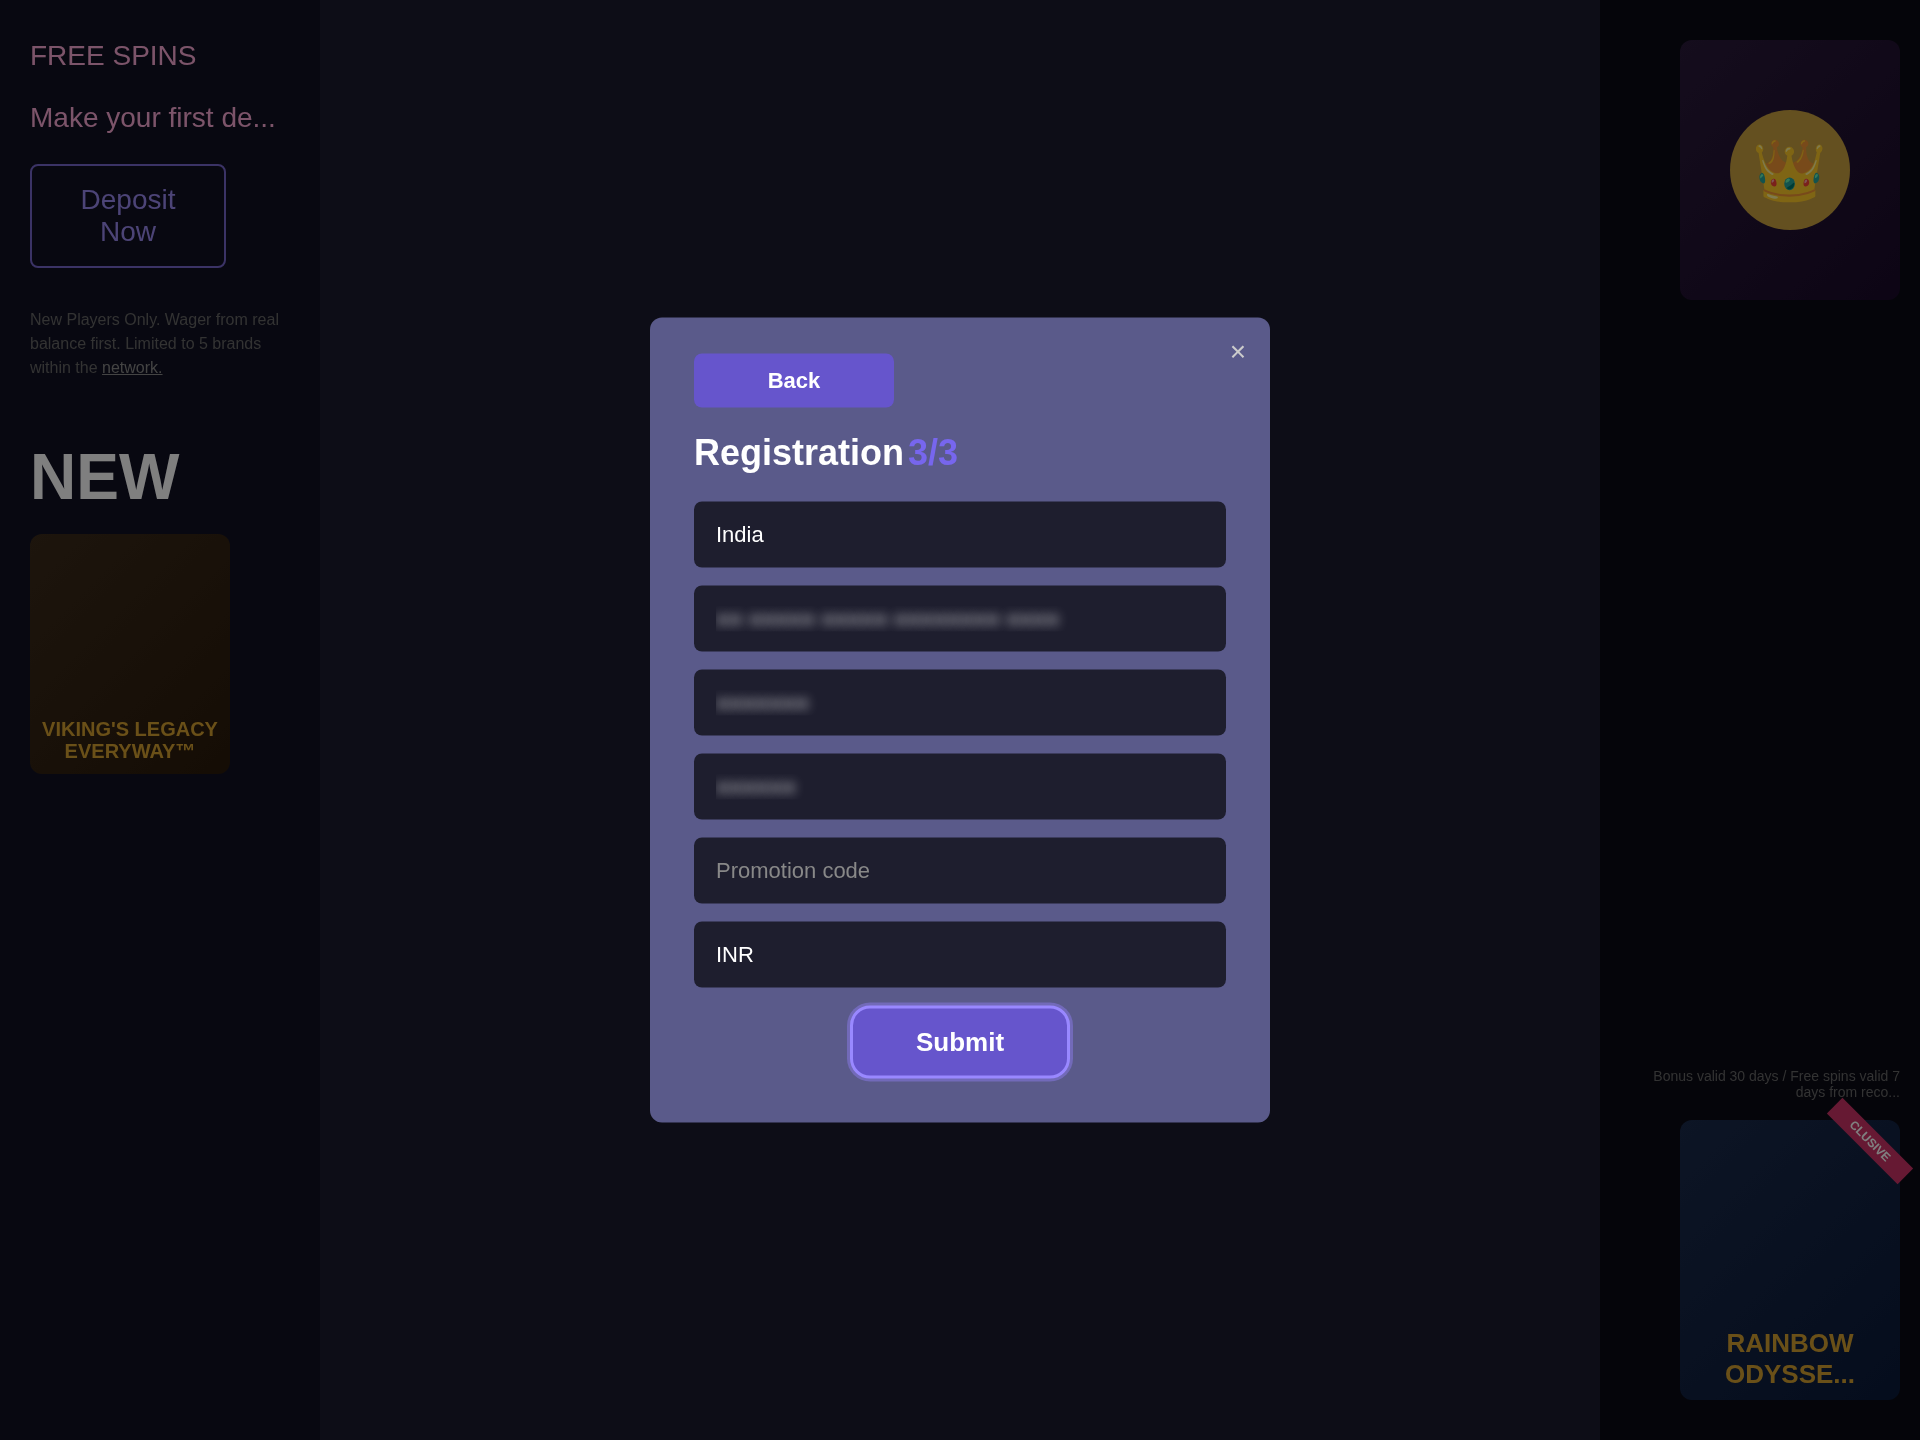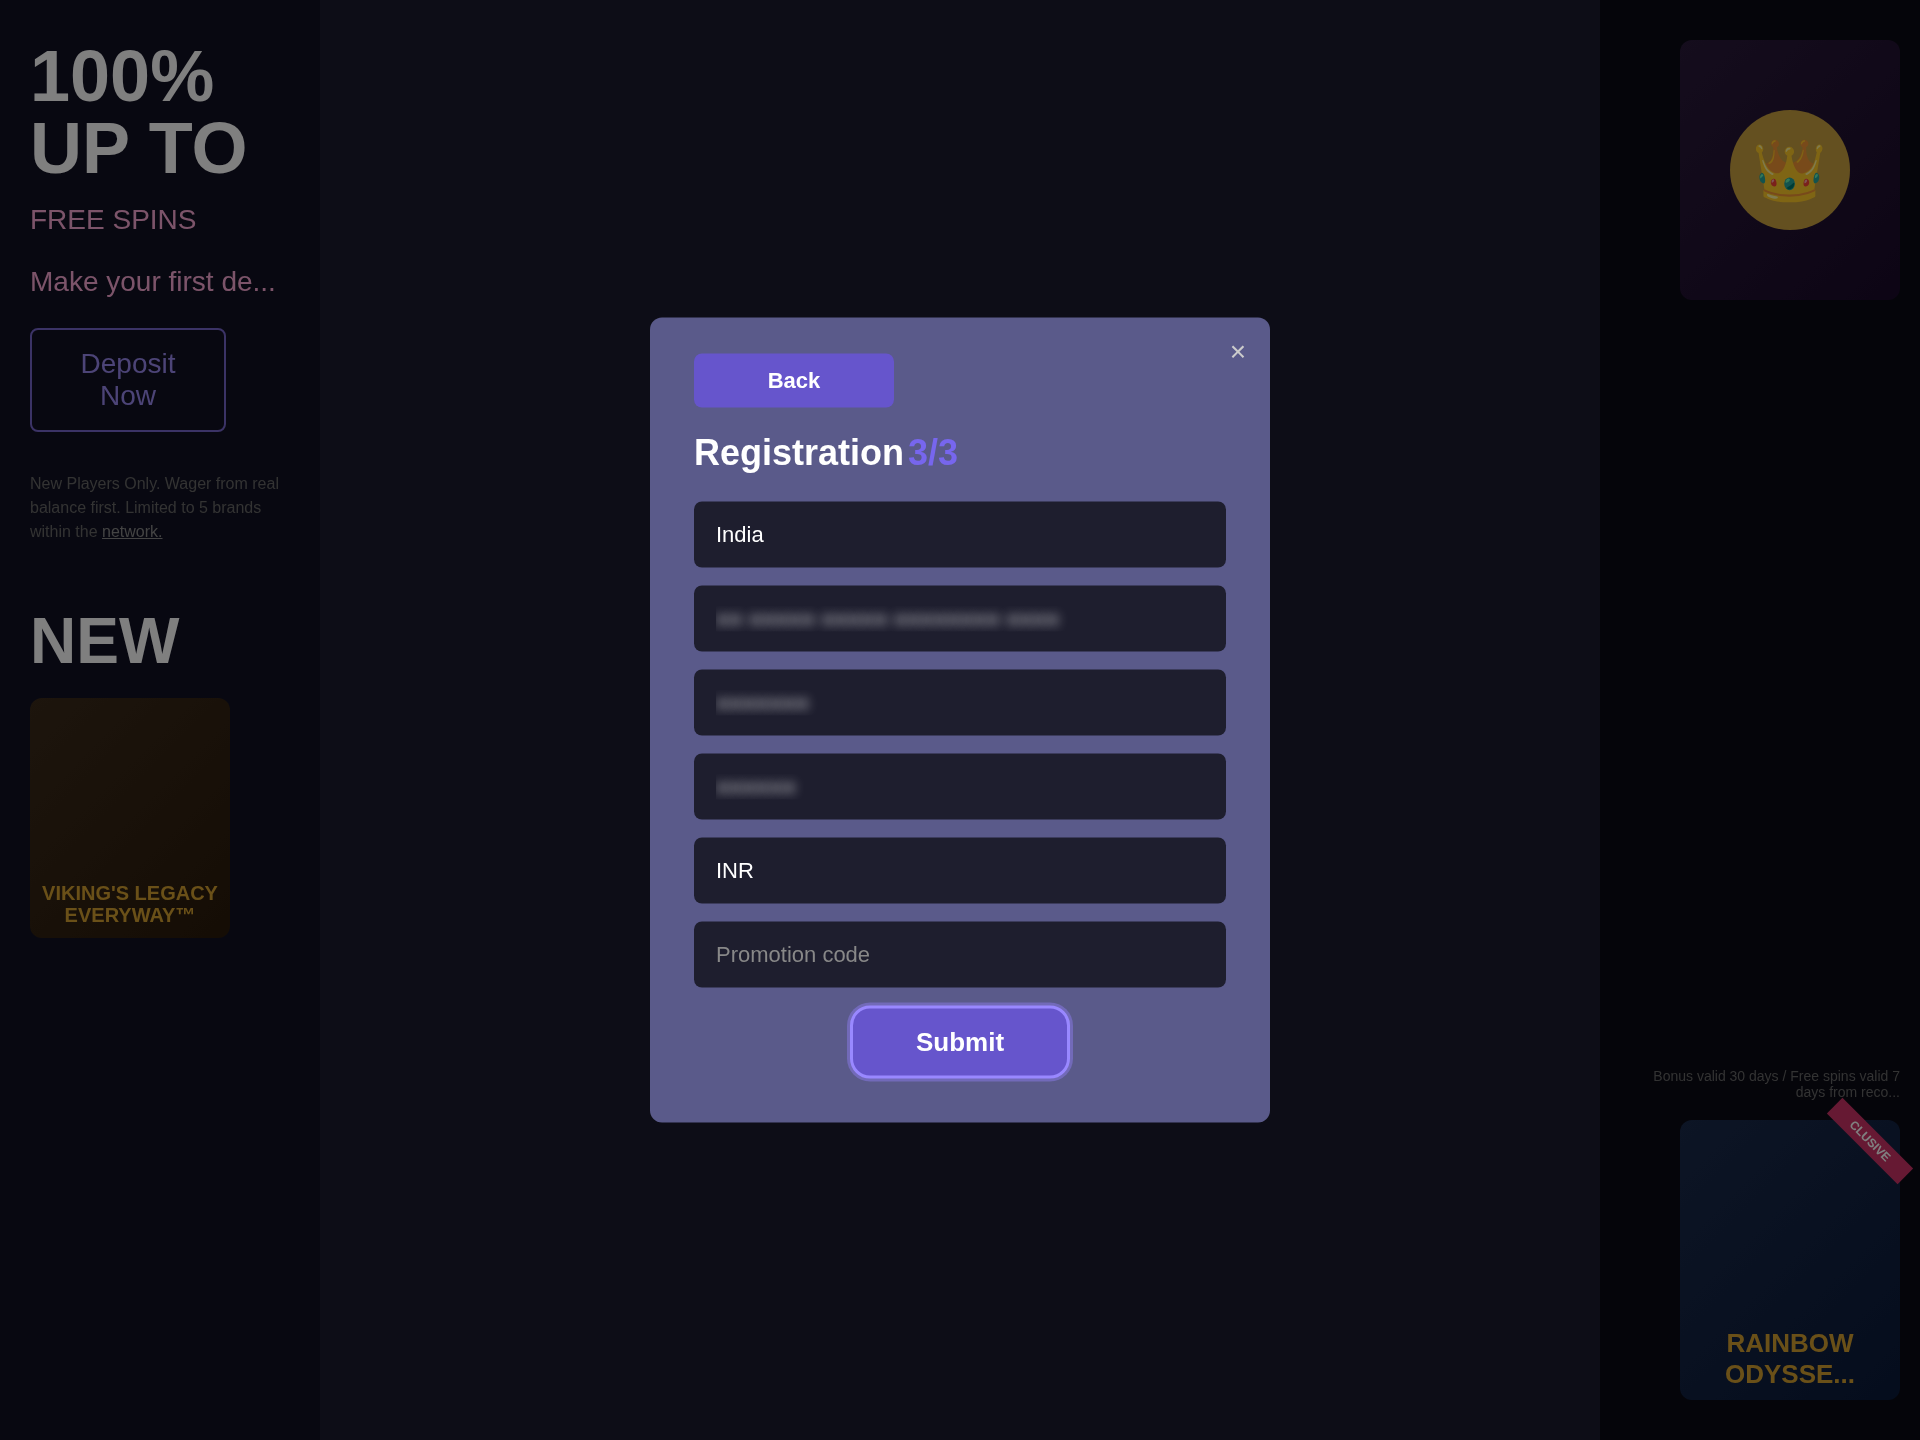--- a/index.html
+++ b/index.html
@@ -274,21 +274,20 @@
       text-align: center;
       box-shadow: 0 0 0 3px rgba(150,130,255,0.4);
     }
   </style>
 </head>
 <body>
 
 <div class="bg">
 
   <div class="bg-left">
-    <div class="headline">100% UP TO</div>
     <div class="sub">FREE SPINS</div>
     <div class="sub">Make your first de...</div>
     <div class="deposit-btn">Deposit Now</div>
     <div class="small-text">
       <span>New Players Only. Wager from real balance first. Limited to 5 brands within the</span>
       <a>network.</a>
     </div>
     <div class="new-label">NEW</div>
     <div class="viking-card">
       <div class="viking-title">VIKING'S LEGACY EVERYWAY™</div>
@@ -322,21 +321,21 @@
     </div>
 
     <input class="form-field" type="text" value="India" style="">
 
     <input class="form-field blurred" type="text" value="●● ●●●●● ●●●●● ●●●●●●●● ●●●●" style="">
 
     <input class="form-field blurred" type="text" value="●●●●●●●" style="">
 
     <input class="form-field blurred" type="text" value="●●●●●●" style="">
 
+    <input class="form-field" type="text" placeholder="Promotion code" style="">
+
     <input class="form-field" type="text" value="INR" style="">
 
-    <input class="form-field" type="text" placeholder="Promotion code" style="">
-
     <button class="submit-btn">Submit</button>
 
   </div>
 
 </div>
 
 </body></html>

